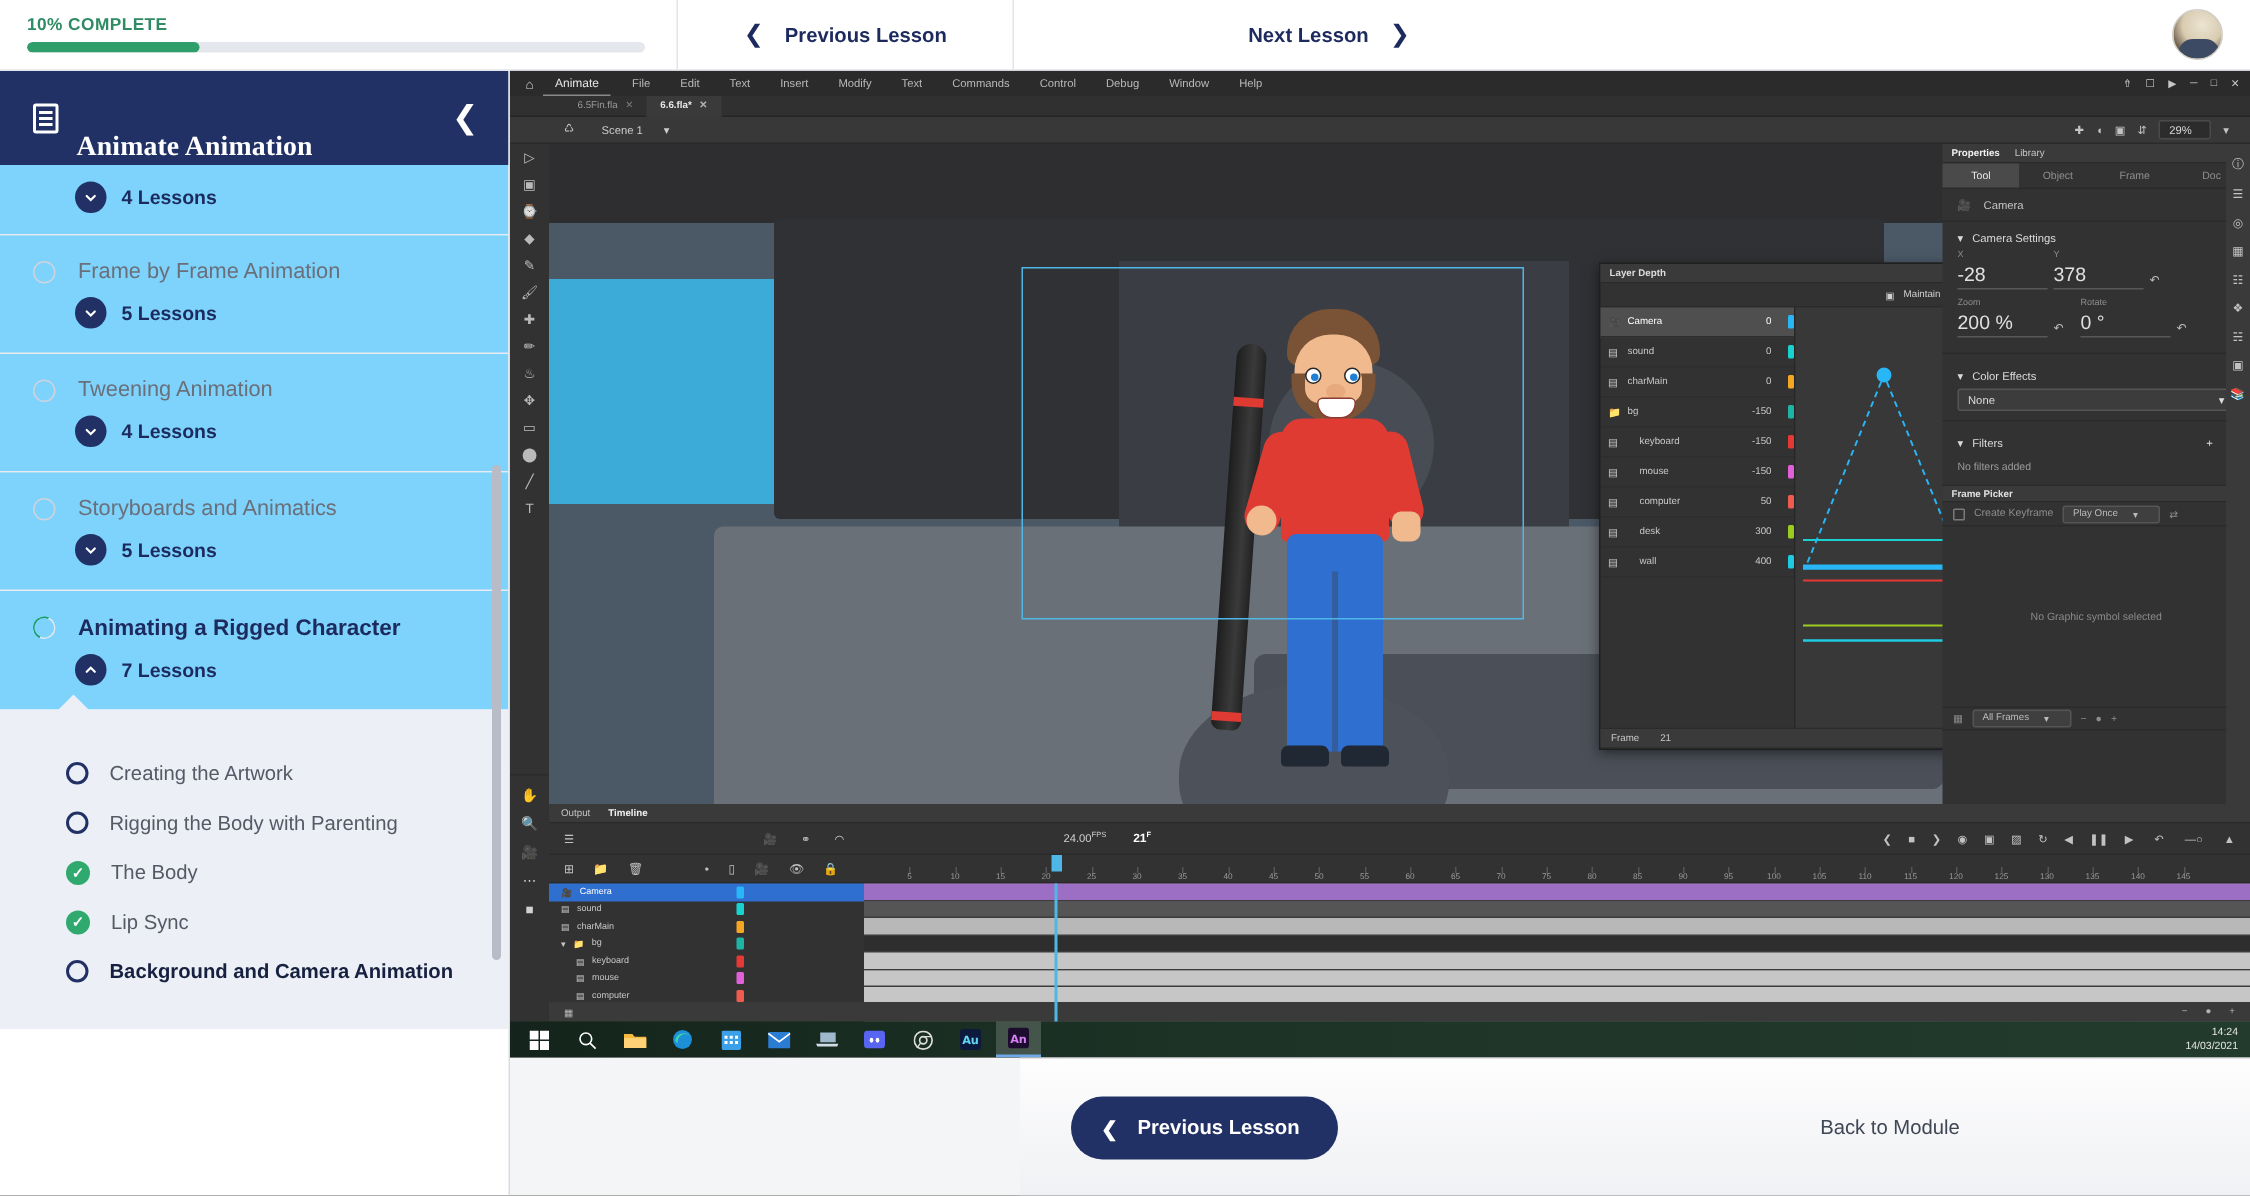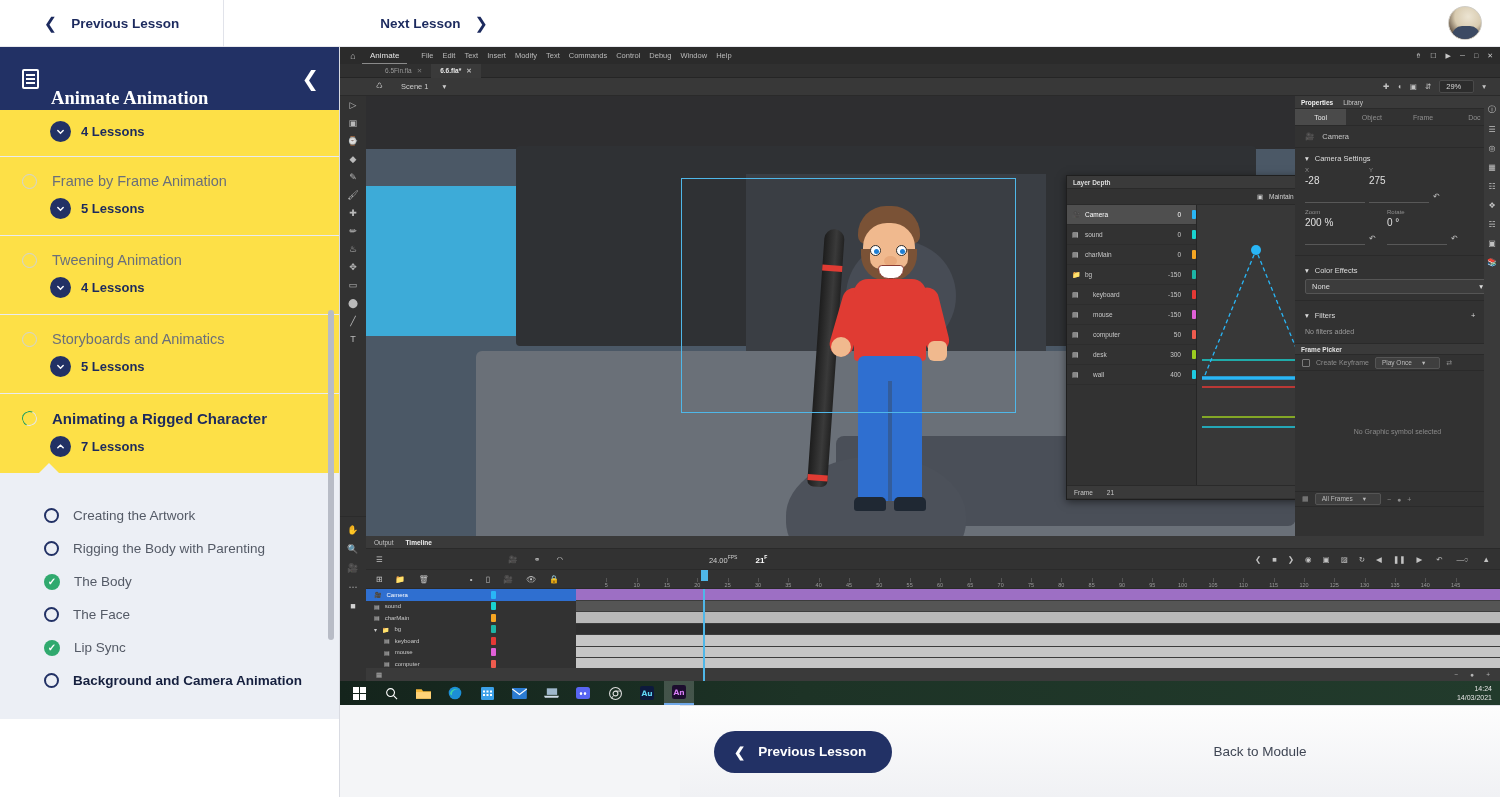--- a/index.html
+++ b/index.html
@@ -61,21 +61,21 @@
     height: 63px; background: #223165; display: flex; align-items: center;
     padding: 0 14px 0 22px; position: relative;
   }
   .sb-doc-icon { width: 17px; height: 20px; border: 2px solid #fff; border-radius: 2px; margin-right: 12px; position: relative; flex: none; }
   .sb-doc-icon::before { content:''; position:absolute; left:2px; top:3px; width:9px; height:2px; background:#fff; box-shadow: 0 4px 0 #fff, 0 8px 0 #fff; }
   .sidebar-title { font-size: 18.5px; font-weight: bold; color: #fff; font-family: "Liberation Serif", serif; letter-spacing: .1px; margin-top: 40px; }
   .sb-collapse { margin-left: auto; color: #fff; font-size: 21px; cursor: pointer; line-height: 1; padding: 2px 6px; }
 
   .sidebar-scroll { height: 687px; overflow: hidden; position: relative; }
   .module {
-    padding: 16px 20px 16px 22px; border-bottom: 1px solid #e9ebf0; background: #fde047;
+    padding: 16px 20px 16px 22px; border-bottom: 1px solid #e9ebf0; background: #7dd3fc;
     cursor: pointer;
   }
   .module.partial { padding-bottom: 14px; }
   .mod-row { display: flex; align-items: center; gap: 15px; }
   .mod-circle { width: 15px; height: 15px; border-radius: 50%; border: 1.6px solid #ced3dd; flex: none; }
   .mod-circle.active { border-color: #e3e6ec; border-left-color: #1b9e63; border-top-color: #1b9e63; transform: rotate(-20deg); }
   .mod-title { font-size: 14.5px; color: #6a6f7a; font-weight: normal; }
   .mod-title.bold { color: #1c2a5e; font-weight: bold; font-size: 15px; }
   .mod-lessons { display: flex; align-items: center; gap: 10px; margin: 9px 0 0 28px; }
   .badge {
@@ -102,21 +102,21 @@
   .sb-scrollbar { position: absolute; right: 5px; top: 200px; width: 6px; height: 330px; background: #b8bcc6; border-radius: 3px; }
 
   
   .main { position: absolute; top: 47px; left: 340px; width: 1160px; height: 750px; background: #f4f5f7; }
   .video { position: absolute; top: 0; left: 0; width: 1160px; height: 658px; background: #2b2b2b; overflow: hidden; }
 
   
   .an-menubar { height: 17px; background: #2b2b2b; display: flex; align-items: center; padding-left: 4px; font-size: 7.5px; color: #b9b9b9; gap: 0; }
   .an-home { width: 18px; text-align: center; color: #d5d5d5; font-size: 9px; }
   .an-appname { padding: 0 8px; color: #e6e6e6; border-bottom: 1.5px solid #8a8a8a; height: 17px; line-height: 17px; font-size: 8px; }
-  .an-menu-items { display: flex; gap: 9px; margin-left: 14px; text-align: center; }
+  .an-menu-items { display: flex; gap: 20px; margin-left: 14px; text-align: center; }
   .an-win-ctl { margin-left: auto; display: flex; gap: 9px; padding-right: 7px; color: #c7c7c7; font-size: 7px; align-items: center; }
   .an-win-ctl span { cursor: pointer; }
 
   .an-tabbar { height: 14px; background: #303030; display: flex; align-items: center; padding-left: 36px; gap: 0; font-size: 6.5px; color: #9a9a9a; border-bottom: 1px solid #252525; }
   .an-tab { padding: 0 9px; height: 14px; line-height: 14px; }
   .an-tab.active { background: #3a3a3a; color: #e8e8e8; font-weight: bold; }
   .an-tab .x { margin-left: 5px; opacity: .7; }
 
   .an-scenebar { height: 18px; background: #383838; display: flex; align-items: center; padding-left: 36px; font-size: 7.5px; color: #cdcdcd; gap: 14px; border-bottom: 1px solid #2a2a2a; }
   .an-scene-icon { width: 11px; height: 11px; color: #cfcfcf; }
@@ -193,21 +193,21 @@
   .rd-tabs .on { color: #f0f0f0; font-weight: bold; }
   .rd-sub { height: 17px; display: flex; border-bottom: 1px solid #2a2a2a; }
   .rd-sub div { flex: 1; text-align: center; line-height: 17px; font-size: 7px; color: #8f8f8f; }
   .rd-sub div.on { background: #4a4a4a; color: #eaeaea; }
   .rd-item { height: 22px; display: flex; align-items: center; gap: 8px; padding: 0 10px; border-bottom: 1px solid #2a2a2a; font-size: 7.5px; }
   .rd-section { padding: 6px 10px 4px; display: flex; align-items: center; gap: 6px; font-size: 7.5px; color: #dcdcdc; }
   .rd-section .plus { margin-left: auto; display: flex; gap: 8px; }
   .rd-fields { display: flex; padding: 0 10px 6px; gap: 4px; }
   .rd-f { width: 60px; }
   .rd-f .lbl { font-size: 6px; color: #8e8e8e; margin-bottom: 2px; }
-  .rd-f .val { font-size: 10px; color: #e0e0e0; border-bottom: 1px solid #585858; padding-bottom: 16px; }
+  .rd-f .val { font-size: 13px; color: #e0e0e0; border-bottom: 1px solid #585858; padding-bottom: 2px; }
   .rd-reset { width: 14px; align-self: flex-end; font-size: 8px; color: #bdbdbd; padding-bottom: 2px; }
   .rd-sep { height: 1px; background: #2a2a2a; margin: 4px 0; }
   .rd-select { margin: 0 10px 6px; background: #3c3c3c; border: 1px solid #555; border-radius: 2px; height: 15px; display: flex; align-items: center; padding: 0 6px; font-size: 7.5px; color: #ddd; }
   .rd-select .cv { margin-left: auto; }
   .rd-note { padding: 4px 10px 8px; font-size: 7px; color: #9b9b9b; }
   .fp-head { height: 12px; background: #3a3a3a; display: flex; align-items: center; padding: 0 6px; font-size: 6.5px; font-weight: bold; color: #e2e2e2; border-top: 1px solid #2a2a2a; border-bottom: 1px solid #2a2a2a; }
   .fp-row { height: 16px; display: flex; align-items: center; gap: 6px; padding: 0 7px; font-size: 7px; color: #8c8c8c; border-bottom: 1px solid #2a2a2a; }
   .fp-chk { width: 8px; height: 8px; border: 1px solid #7a7a7a; border-radius: 1px; }
   .fp-sel { background: #3f3f3f; border: 1px solid #555; border-radius: 2px; padding: 1px 14px 1px 6px; font-size: 6.5px; color: #bbb; display: flex; gap: 10px; }
   .fp-body { height: 120px; display: flex; align-items: center; justify-content: center; font-size: 7px; color: #8a8a8a; }
@@ -264,20 +264,26 @@
   }
   .back-link { position: absolute; left: 0; right: 0; text-align: center; font-size: 13.5px; color: #3f4654; cursor: pointer; }
 </style>
 </head>
 <body>
 
 <div class="app">
 
   <div class="topbar">
 
+    <div class="progress-zone">
+      <div class="progress-label">10% COMPLETE</div>
+      <div class="progress-track">
+        <div class="progress-fill" id="progfill" style="width: 28%;"></div>
+      </div>
+    </div>
 
     <div class="nav-btn nav-prev">
       <span class="chev">❮</span>
       <span>Previous Lesson</span>
     </div>
 
     <div class="nav-btn nav-next">
       <span>Next Lesson</span>
       <span class="chev">❯</span>
     </div>
@@ -374,24 +380,20 @@
           <span class="l-circle"></span>
           <span class="l-label">Creating the Artwork</span>
         </div>
         <div class="lesson">
           <span class="l-circle"></span>
           <span class="l-label">Rigging the Body with Parenting</span>
         </div>
         <div class="lesson">
           <span class="l-check">✓</span>
           <span class="l-label">The Body</span>
-        </div>
-        <div class="lesson">
-          <span class="l-circle"></span>
-          <span class="l-label">The Face</span>
         </div>
         <div class="lesson">
           <span class="l-check">✓</span>
           <span class="l-label">Lip Sync</span>
         </div>
         <div class="lesson">
           <span class="l-circle"></span>
           <span class="l-label current">Background and Camera Animation</span>
         </div>
       </div>
@@ -612,21 +614,21 @@
           <span>▾</span>
           <span>Camera Settings</span>
         </div>
         <div class="rd-fields">
           <div class="rd-f">
             <div class="lbl">X</div>
             <div class="val">-28</div>
           </div>
           <div class="rd-f">
             <div class="lbl">Y</div>
-            <div class="val">275</div>
+            <div class="val">378</div>
           </div>
           <div class="rd-reset">↶</div>
         </div>
         <div class="rd-fields">
           <div class="rd-f">
             <div class="lbl">Zoom</div>
             <div class="val">200 %</div>
           </div>
           <div class="rd-reset">↶</div>
           <div class="rd-f">

